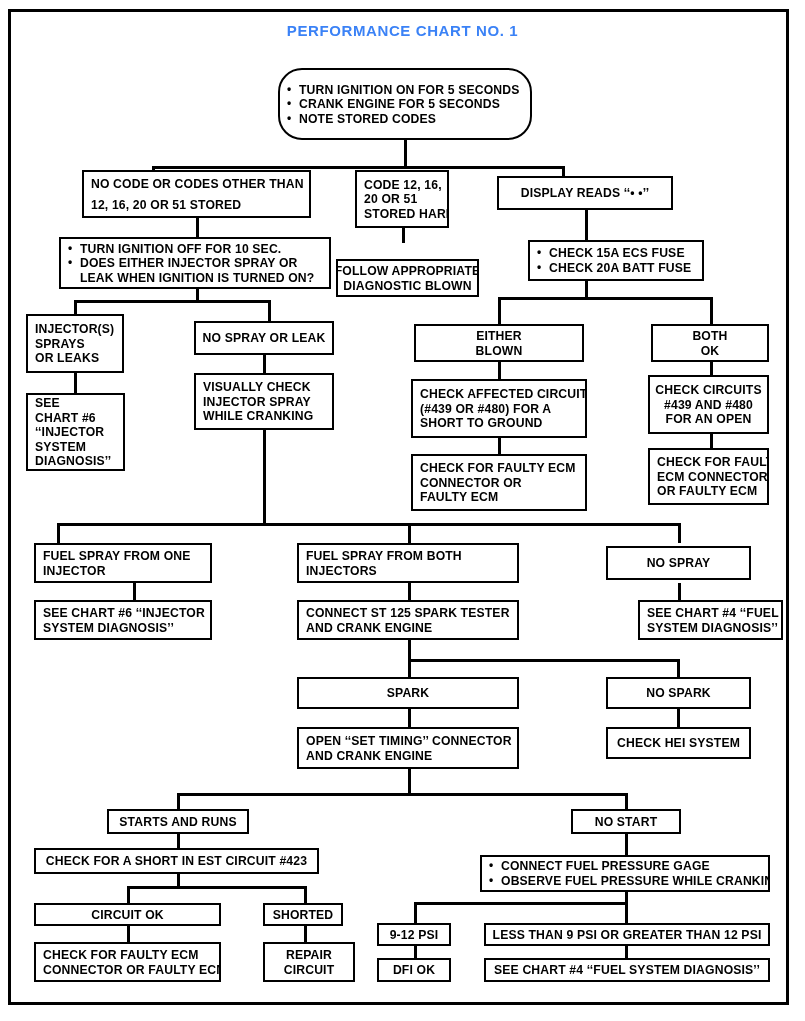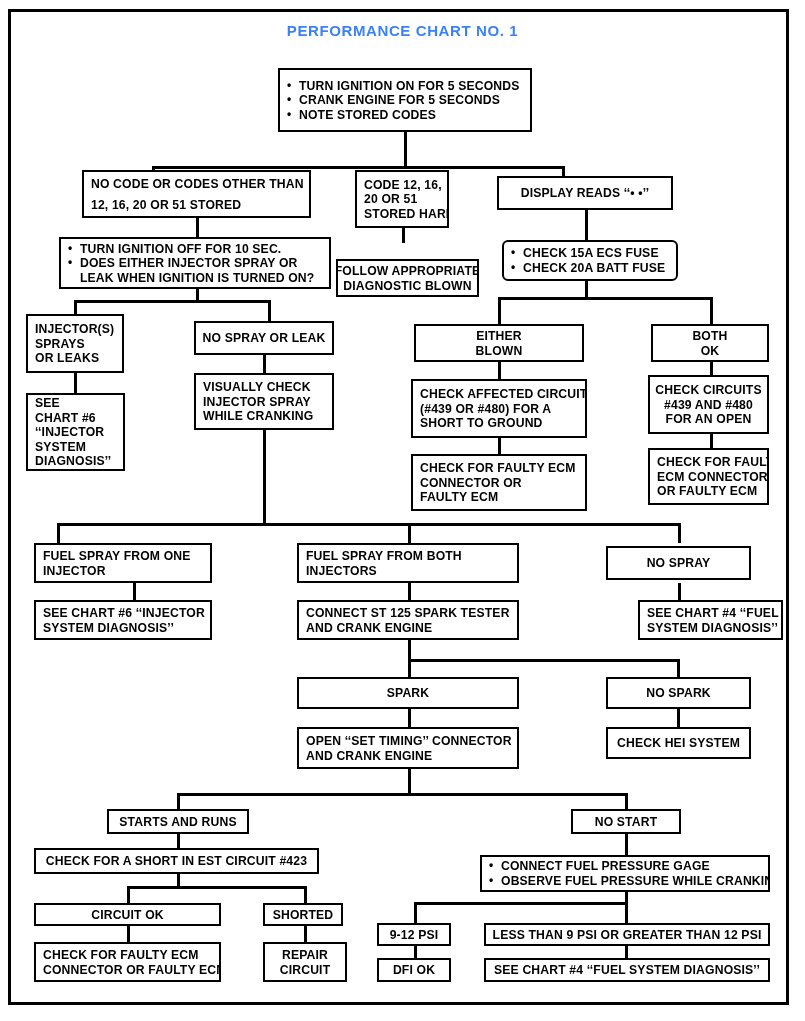--- a/index.html
+++ b/index.html
@@ -151,21 +151,21 @@
   <div class="ln-v" style="left:625px;top:902px;height:21px;"></div>
 
   <div class="ln-v" style="left:127px;top:925px;height:17px;"></div>
 
   <div class="ln-v" style="left:304px;top:925px;height:17px;"></div>
 
   <div class="ln-v" style="left:414px;top:945px;height:13px;"></div>
 
   <div class="ln-v" style="left:625px;top:945px;height:13px;"></div>
 
-  <div class="box vc" style="left:278px;top:68px;width:254px;height:64px;">
+  <div class="box vc" style="left:278px;top:68px;width:254px;height:72px;border-radius:24px;">
     <div class="ln bul">TURN IGNITION ON FOR 5 SECONDS</div>
     <div class="ln bul">CRANK ENGINE FOR 5 SECONDS</div>
     <div class="ln bul">NOTE STORED CODES</div>
   </div>
 
   <div class="box vc" style="left:82px;top:170px;width:229px;height:48px;gap:6px;">
     <div class="ln">NO CODE OR CODES OTHER THAN</div>
     <div class="ln">12, 16, 20 OR 51 STORED</div>
   </div>
 
@@ -183,21 +183,21 @@
     <div class="ln bul">TURN IGNITION OFF FOR 10 SEC.</div>
     <div class="ln bul">DOES EITHER INJECTOR SPRAY OR</div>
     <div class="ln cont">LEAK WHEN IGNITION IS TURNED ON?</div>
   </div>
 
   <div class="box vc hc center" style="left:336px;top:243px;width:143px;height:38px;margin-top:16px;">
     <div class="ln">FOLLOW APPROPRIATE</div>
     <div class="ln">DIAGNOSTIC BLOWN</div>
   </div>
 
-  <div class="box vc" style="left:502px;top:240px;width:176px;height:41px;border-radius:6px;">
+  <div class="box vc" style="left:528px;top:240px;width:176px;height:41px;">
     <div class="ln bul">CHECK 15A ECS FUSE</div>
     <div class="ln bul">CHECK 20A BATT FUSE</div>
   </div>
 
   <div class="box vc" style="left:26px;top:314px;width:98px;height:59px;">
     <div class="ln">INJECTOR(S)</div>
     <div class="ln">SPRAYS</div>
     <div class="ln">OR LEAKS</div>
   </div>
 
@@ -330,21 +330,21 @@
 
   <div class="box vc hc center" style="left:484px;top:923px;width:286px;height:23px;">
     <div class="ln">LESS THAN 9 PSI OR GREATER THAN 12 PSI</div>
   </div>
 
   <div class="box vc" style="left:34px;top:942px;width:187px;height:40px;">
     <div class="ln">CHECK FOR FAULTY ECM</div>
     <div class="ln">CONNECTOR OR FAULTY ECM</div>
   </div>
 
-  <div class="box vc hc center" style="left:263px;top:942px;width:84px;height:40px;">
+  <div class="box vc hc center" style="left:263px;top:942px;width:92px;height:40px;">
     <div class="ln">REPAIR</div>
     <div class="ln">CIRCUIT</div>
   </div>
 
   <div class="box vc hc center" style="left:377px;top:958px;width:74px;height:24px;">
     <div class="ln">DFI OK</div>
   </div>
 
   <div class="box vc hc center" style="left:484px;top:958px;width:286px;height:24px;">
     <div class="ln">SEE CHART #4 ‘‘FUEL SYSTEM DIAGNOSIS’’</div>

